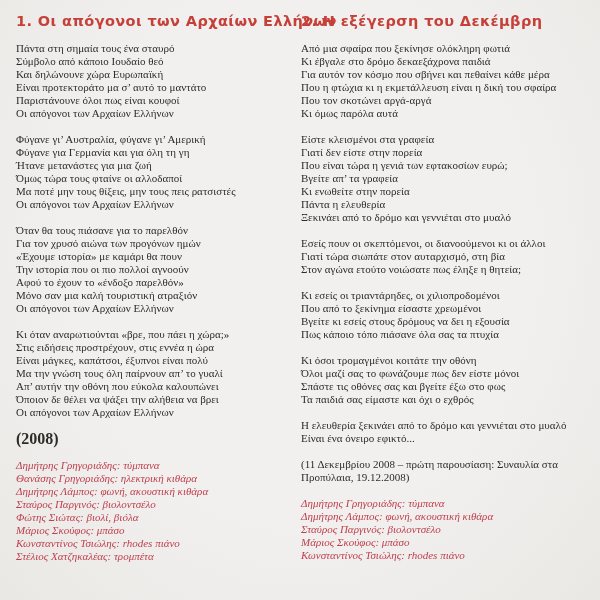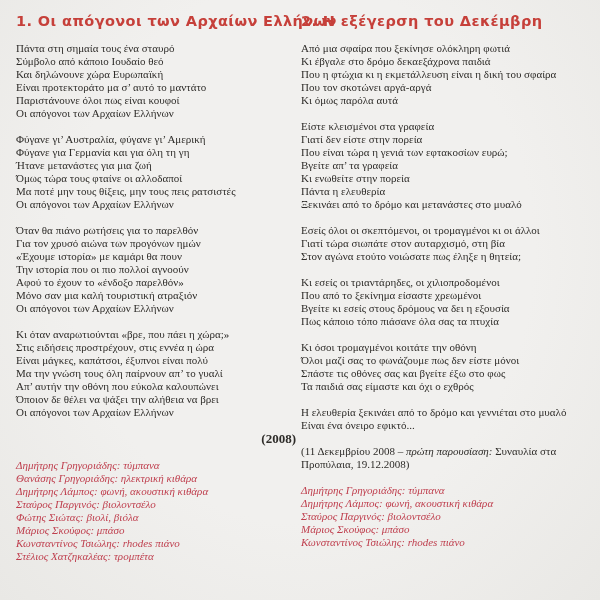--- a/index.html
+++ b/index.html
@@ -35,30 +35,29 @@
   }
   .stanza {
     margin: 0 0 13px 0;
   }
   .line {
     font-size: 11px;
     line-height: 13px;
     white-space: nowrap;
   }
   .year-note {
-    font-size: 13px;
+    font-size: 16px;
     line-height: 13px;
     margin: 0 0 14px 0;
     font-weight: bold;
-    text-align: right;
   }
   .premiere-note {
     margin: 0 0 13px 0;
   }
-  .premiere-note .it { font-style: italic; }
+  .premiere-note .it { }
   .credits .line {
     color: #bf3f4e;
     font-style: italic;
     line-height: 13px;
   }
 </style>
 </head>
 <body>
 
 <div class="page">
@@ -77,21 +76,21 @@
         </div>
         <div class="stanza">
           <div class="line">Φύγανε γι’ Αυστραλία, φύγανε γι’ Αμερική</div>
           <div class="line">Φύγανε για Γερμανία και για όλη τη γη</div>
           <div class="line">Ήτανε μετανάστες για μια ζωή</div>
           <div class="line">Όμως τώρα τους φταίνε οι αλλοδαποί</div>
           <div class="line">Μα ποτέ μην τους θίξεις, μην τους πεις ρατσιστές</div>
           <div class="line">Οι απόγονοι των Αρχαίων Ελλήνων</div>
         </div>
         <div class="stanza">
-          <div class="line">Όταν θα πιάνο ρωτήσεις για το παρελθόν</div>
+          <div class="line">Όταν θα τους πιάσανε για το παρελθόν</div>
           <div class="line">Για τον χρυσό αιώνα των προγόνων ημών</div>
           <div class="line">«Έχουμε ιστορία» με καμάρι θα πουν</div>
           <div class="line">Την ιστορία που οι πιο πολλοί αγνοούν</div>
           <div class="line">Αφού το έχουν το «ένδοξο παρελθόν»</div>
           <div class="line">Μόνο σαν μια καλή τουριστική ατραξιόν</div>
           <div class="line">Οι απόγονοι των Αρχαίων Ελλήνων</div>
         </div>
         <div class="stanza">
           <div class="line">Κι όταν αναρωτιούνται «βρε, που πάει η χώρα;»</div>
           <div class="line">Στις ειδήσεις προστρέχουν, στις εννέα η ώρα</div>
@@ -117,35 +116,36 @@
       </div>
   </div>
 
   <div class="col col-right">
     <h2 class="song-title">2. Η εξέγερση του Δεκέμβρη</h2>
 
     <div>
         <div class="stanza">
           <div class="line">Από μια σφαίρα που ξεκίνησε ολόκληρη φωτιά</div>
           <div class="line">Κι έβγαλε στο δρόμο δεκαεξάχρονα παιδιά</div>
+          <div class="line">Για αυτόν τον κόσμο που σβήνει και πεθαίνει κάθε μέρα</div>
           <div class="line">Που η φτώχια κι η εκμετάλλευση είναι η δική του σφαίρα</div>
           <div class="line">Που τον σκοτώνει αργά-αργά</div>
           <div class="line">Κι όμως παρόλα αυτά</div>
         </div>
         <div class="stanza">
           <div class="line">Είστε κλεισμένοι στα γραφεία</div>
           <div class="line">Γιατί δεν είστε στην πορεία</div>
           <div class="line">Που είναι τώρα η γενιά των εφτακοσίων ευρώ;</div>
           <div class="line">Βγείτε απ’ τα γραφεία</div>
           <div class="line">Κι ενωθείτε στην πορεία</div>
           <div class="line">Πάντα η ελευθερία</div>
-          <div class="line">Ξεκινάει από το δρόμο και μετανάστες στο μυαλό</div>
+          <div class="line">Ξεκινάει από το δρόμο και γεννιέται στο μυαλό</div>
         </div>
         <div class="stanza">
-          <div class="line">Εσείς όλοι οι σκεπτόμενοι, οι τρομαγμένοι κι οι άλλοι</div>
+          <div class="line">Εσείς πουν οι σκεπτόμενοι, οι διανοούμενοι κι οι άλλοι</div>
           <div class="line">Γιατί τώρα σιωπάτε στον αυταρχισμό, στη βία</div>
           <div class="line">Στον αγώνα ετούτο νοιώσατε πως έληξε η θητεία;</div>
         </div>
         <div class="stanza">
           <div class="line">Κι εσείς οι τριαντάρηδες, οι χιλιοπροδομένοι</div>
           <div class="line">Που από το ξεκίνημα είσαστε χρεωμένοι</div>
           <div class="line">Βγείτε κι εσείς στους δρόμους να δει η εξουσία</div>
           <div class="line">Πως κάποιο τόπο πιάσανε όλα σας τα πτυχία</div>
         </div>
         <div class="stanza">

